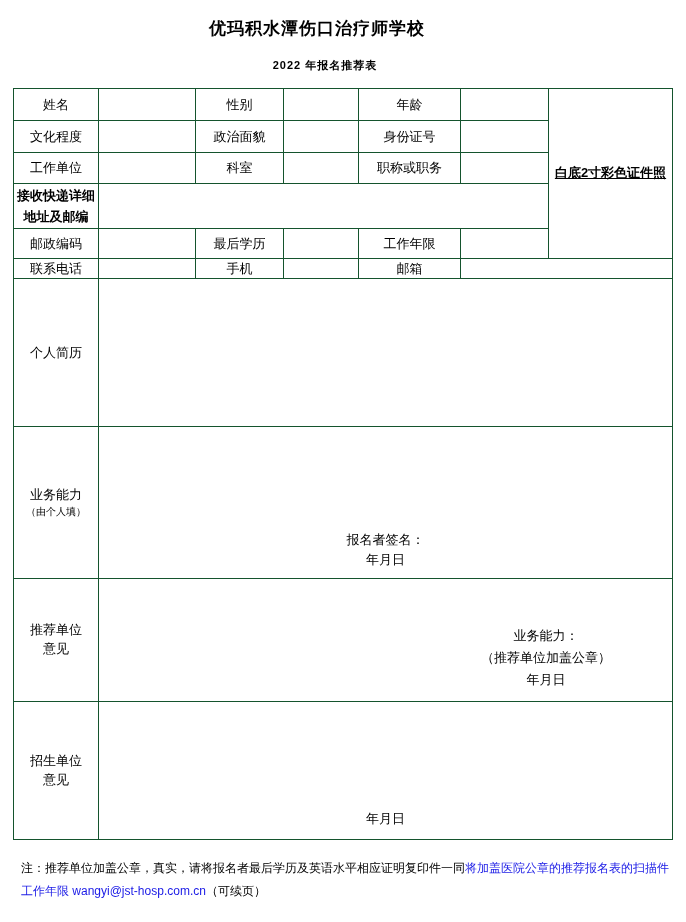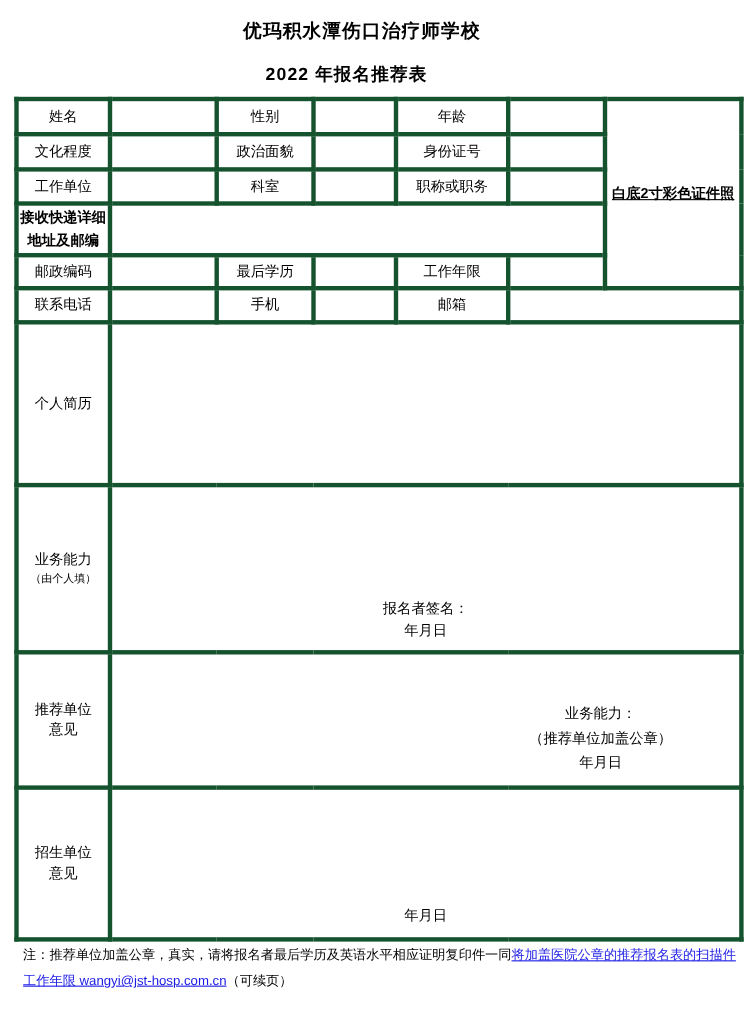--- a/index.html
+++ b/index.html
@@ -2,32 +2,32 @@
 <html><head>
 <meta charset="utf-8">
 <style>
   html,body{margin:0;padding:0;background:#fff;}
   body{
     width:686px;height:922px;
     font-family:"Liberation Sans","DejaVu Sans",sans-serif;
     color:#000;
   }
   .page{position:relative;width:686px;height:922px;background:#fff;overflow:hidden;}
-  .school-title{position:absolute;left:16px;top:17px;width:626px;text-align:center;
+  .school-title{position:absolute;left:4px;top:17px;width:626px;text-align:center;
     font-size:17px;font-weight:bold;letter-spacing:1px;}
-  .form-title{position:absolute;left:2px;top:58px;width:626px;text-align:center;
-    font-size:16px;font-weight:bold;letter-spacing:1px;}
+  .form-title{position:absolute;left:12px;top:58px;width:626px;text-align:center;
+    font-size:11px;font-weight:bold;letter-spacing:1px;}
 
   
   table.form{
     position:absolute;left:13px;top:88px;
     border-collapse:collapse;table-layout:fixed;width:659px;
   }
   table.form td{
-    border:4px solid #14532d;
+    border:1px solid #14532d;
     padding:0;
     font-size:13px;
     text-align:center;
     vertical-align:middle;
     overflow:hidden;
   }
   td.lbl{background:#fff;}
   td.express-lbl{
     font-weight:bold;font-size:11px;text-align:left;
     padding:2px 3px;line-height:1.65;vertical-align:middle;
@@ -45,21 +45,21 @@
   .sig-right{
     position:absolute;right:20px;bottom:10px;width:212px;
     text-align:center;line-height:22px;font-size:13px;
   }
 
   
   .footer-note{
     position:absolute;left:21px;top:857px;width:652px;
     font-size:12px;line-height:23px;text-align:left;
   }
-  .footer-link{color:#1A1AE6;text-decoration:underline;cursor:pointer;}
+  .footer-link{color:#1A1AE6;cursor:pointer;}
 </style>
 </head>
 <body>
 
 <div class="page">
 
   <div class="school-title">优玛积水潭伤口治疗师学校</div>
   <div class="form-title">2022 年报名推荐表</div>
 
   <table class="form">
@@ -112,21 +112,21 @@
 
     <tr style="height:30px">
       <td class="lbl">邮政编码</td>
       <td class="val"></td>
       <td class="lbl">最后学历</td>
       <td class="val"></td>
       <td class="lbl">工作年限</td>
       <td class="val"></td>
     </tr>
 
-    <tr style="height:31px">
+    <tr style="height:20px">
       <td class="lbl">联系电话</td>
       <td class="val"></td>
       <td class="lbl">手机</td>
       <td class="val"></td>
       <td class="lbl">邮箱</td>
       <td class="val" colspan="2"></td>
     </tr>
 
     <tr style="height:148px">
       <td class="lbl">个人简历</td>

